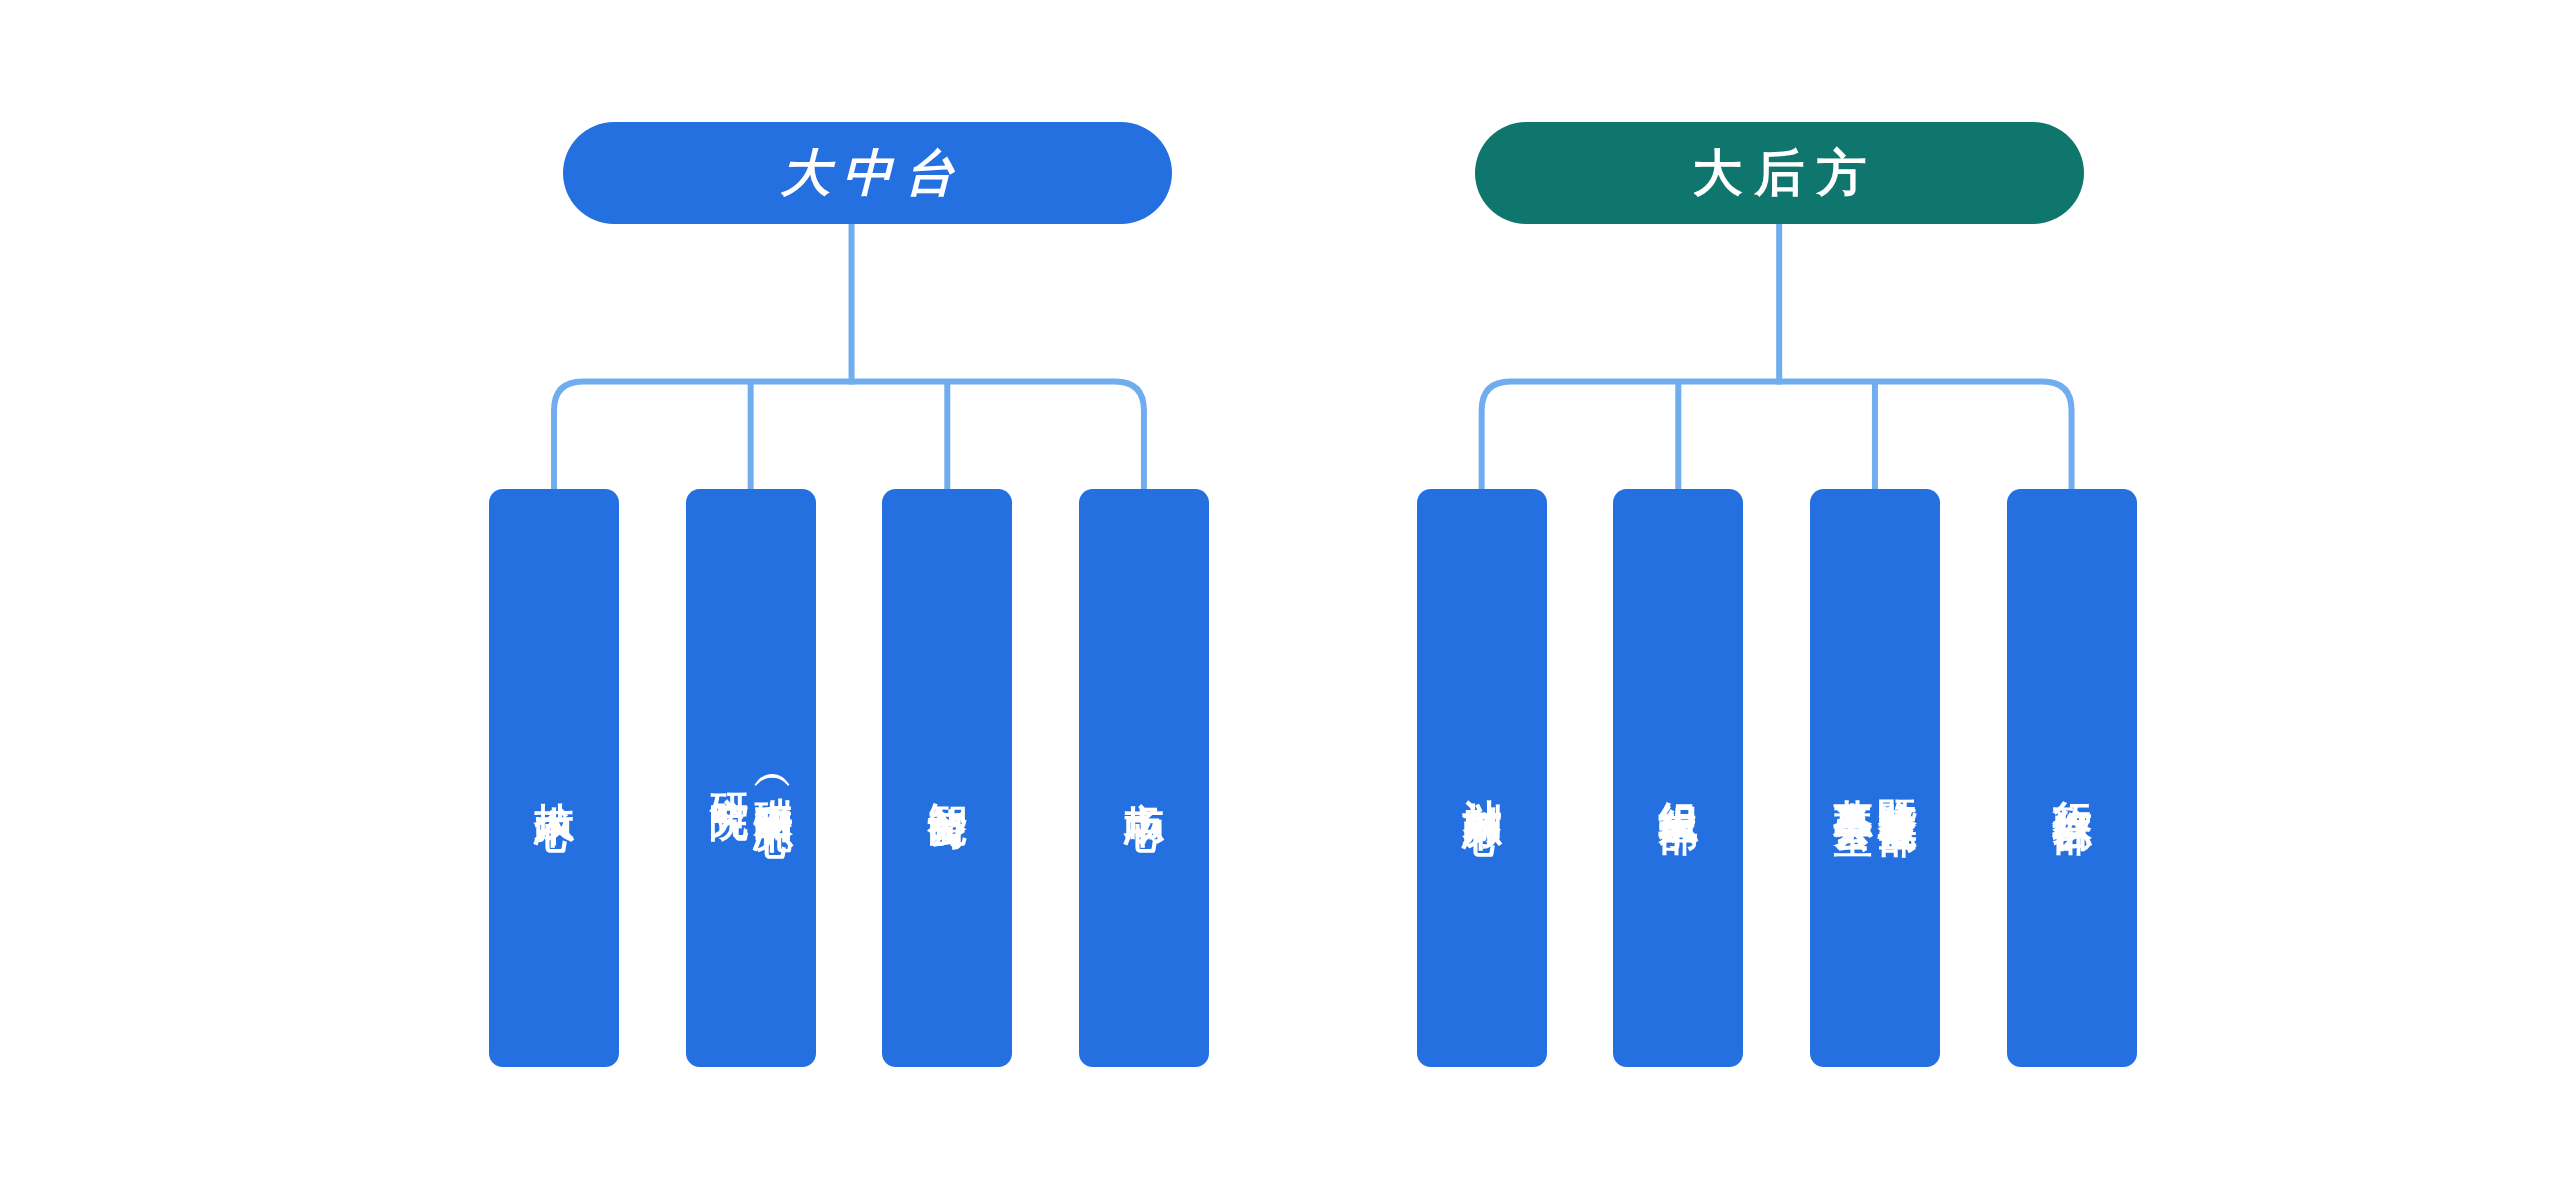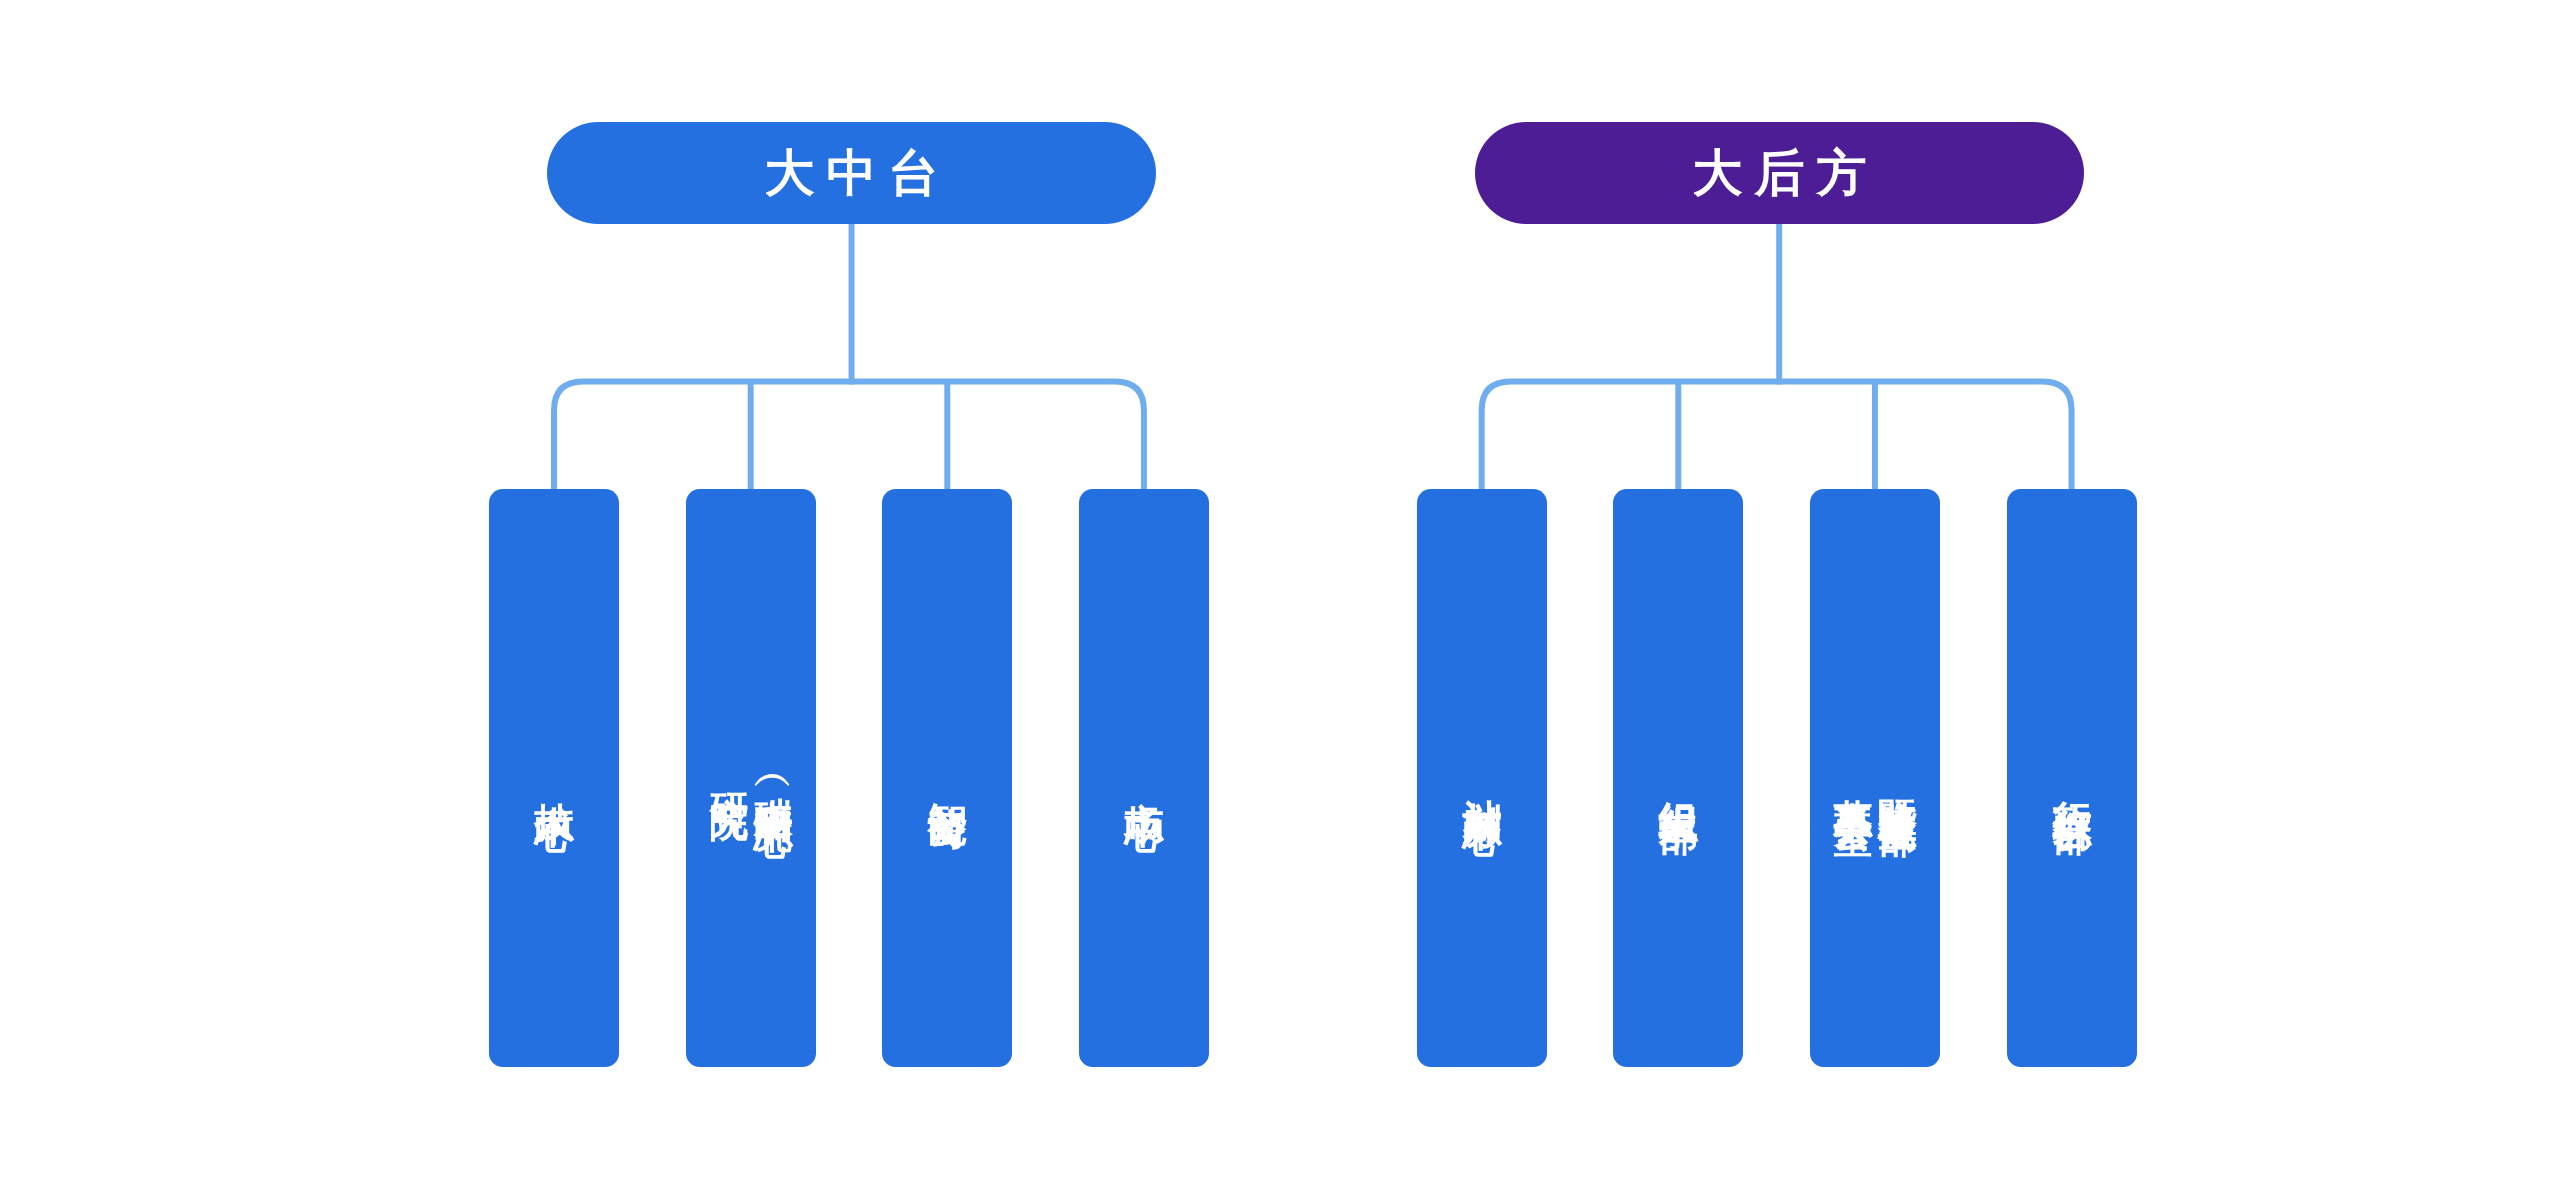--- a/index.html
+++ b/index.html
@@ -93,21 +93,21 @@
         <path d="M 878 446 L 878 572" stroke="#70adee" stroke-width="7" fill="none"></path>
         <path d="M 1108 446 L 1108 572" stroke="#70adee" stroke-width="7" fill="none"></path>
         <path d="M 2081 262 L 2081 449.5" stroke="#70adee" stroke-width="7" fill="none"></path>
         <path d="M 1733 572 L 1733 480 Q 1733 446 1767 446 L 2389 446 Q 2423 446 2423 480 L 2423 572" stroke="#70adee" stroke-width="7" fill="none"></path>
         <path d="M 1963 446 L 1963 572" stroke="#70adee" stroke-width="7" fill="none"></path>
         <path d="M 2193 446 L 2193 572" stroke="#70adee" stroke-width="7" fill="none"></path>
       </g>
   </svg>
 
   <div class="group" id="group-0">
-      <div class="root-node" style="left: 547px; top: 122px; width: 609px; height: 102px; background: rgb(36, 112, 224);">
+      <div class="root-node" style="left: 563px; top: 122px; width: 609px; height: 102px; background: rgb(36, 112, 224); font-style: italic;">
         <span class="root-label">大中台</span>
       </div>
       <div class="child-node" style="left: 489px; top: 489px; width: 130px; height: 578px; background: rgb(36, 112, 224); border-radius: 13.7px;">
         <div class="child-label-wrap">
           <span class="vcol">技术中心</span>
         </div>
       </div>
       <div class="child-node" style="left: 686px; top: 489px; width: 130px; height: 578px; background: rgb(36, 112, 224); border-radius: 13.7px;">
         <div class="child-label-wrap">
           <span class="vcol">（碳中和研究中心）</span>
@@ -119,21 +119,21 @@
           <span class="vcol">智能公司</span>
         </div>
       </div>
       <div class="child-node" style="left: 1079px; top: 489px; width: 130px; height: 578px; background: rgb(36, 112, 224); border-radius: 13.7px;">
         <div class="child-label-wrap">
           <span class="vcol">市场中心</span>
         </div>
       </div>
     </div>
   <div class="group" id="group-1">
-      <div class="root-node" style="left: 1475px; top: 122px; width: 609px; height: 102px; background: #4c1d95;">
+      <div class="root-node" style="left: 1475px; top: 122px; width: 609px; height: 102px; background: #0f766e;">
         <span class="root-label">大后方</span>
       </div>
       <div class="child-node" style="left: 1417px; top: 489px; width: 130px; height: 578px; background: rgb(36, 112, 224); border-radius: 13.7px;">
         <div class="child-label-wrap">
           <span class="vcol">计划财务中心</span>
         </div>
       </div>
       <div class="child-node" style="left: 1613px; top: 489px; width: 130px; height: 578px; background: rgb(36, 112, 224); border-radius: 13.7px;">
         <div class="child-label-wrap">
           <span class="vcol">组织人事部</span>

